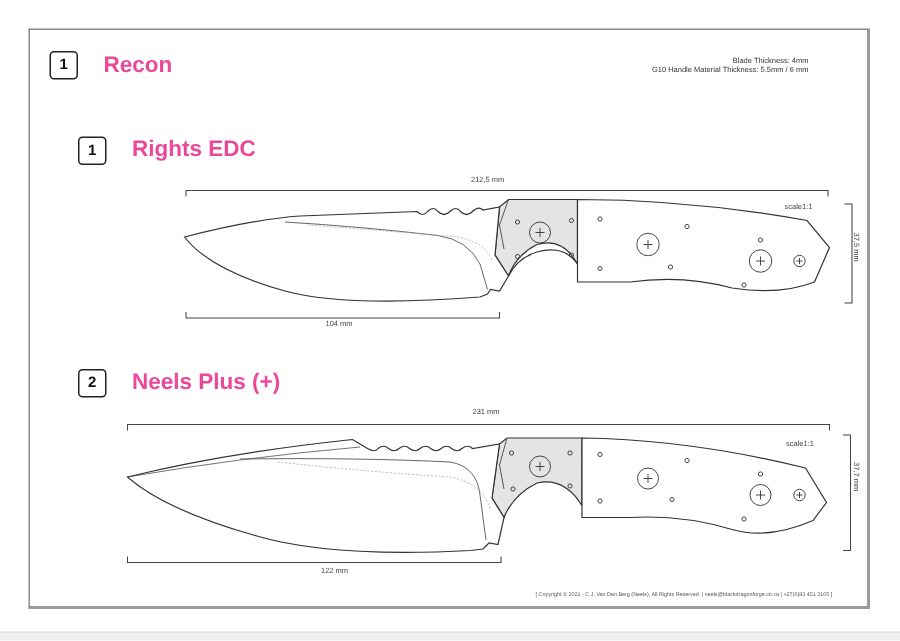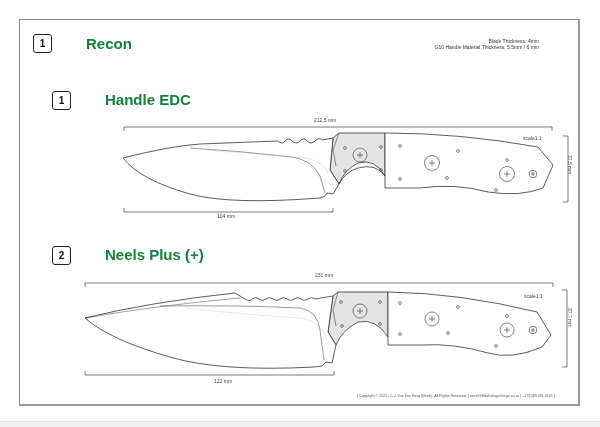--- a/index.html
+++ b/index.html
@@ -1,40 +1,40 @@
 <!DOCTYPE html>
 <html><head>
 <meta charset="utf-8">
 <style>
   html, body { margin: 0; padding: 0; background: #ffffff; }
   body { width: 600px; height: 427px; position: relative; overflow: hidden; font-family: "Liberation Sans", sans-serif; }
   .page { position: absolute; left: 19px; top: 19px; width: 561px; height: 387px; border: 1px solid #8a8a8a; border-right: 2px solid #9a9a9a; border-bottom: 2px solid #9a9a9a; background: #fff; box-sizing: border-box; }
   .bottom-strip { position: absolute; left: 0; top: 421px; width: 600px; height: 6px; background: #f0f0f0; border-top: 1px solid #e2e2e2; }
   .num-box { position: absolute; width: 19px; height: 19px; border: 1.6px solid #222; border-radius: 3px; font-size: 10px; font-weight: bold; color: #111; display: flex; align-items: center; justify-content: center; box-sizing: border-box; }
-  .title { position: absolute; font-weight: bold; color: #15803d; white-space: nowrap; margin-left: 17px; }
+  .title { position: absolute; font-weight: bold; color: #ec4899; white-space: nowrap; }
   .spec { position: absolute; right: 61px; font-size: 5px; color: #333; text-align: right; white-space: nowrap; }
   .dim { position: absolute; font-size: 5px; color: #444; white-space: nowrap; }
   .vdim { position: absolute; font-size: 5px; color: #444; white-space: nowrap; transform: rotate(90deg); transform-origin: left top; }
   .scale { position: absolute; font-size: 5px; color: #444; white-space: nowrap; }
   .footer { position: absolute; left: 357px; top: 394px; font-size: 3.6px; color: #555; white-space: nowrap; }
   svg { position: absolute; left: 0; top: 0; }
 </style>
 </head>
 <body>
 
 <div class="page"></div>
 <div class="bottom-strip"></div>
 
 <div class="num-box" style="left:33px;top:34px;">1</div>
 <div class="title" style="left:69px;top:35px;font-size:15px;">Recon</div>
 <div class="spec" style="top:38px;">Blade Thickness: 4mm</div>
 <div class="spec" style="top:44px;">G10 Handle Material Thickness: 5.5mm / 6 mm</div>
 
 <div class="num-box" style="left:52px;top:91px;">1</div>
-<div class="title" style="left:88px;top:91px;font-size:15px;">Handle EDC</div>
+<div class="title" style="left:88px;top:91px;font-size:15px;">Rights EDC</div>
 
 <div class="num-box" style="left:52px;top:246px;">2</div>
 <div class="title" style="left:88px;top:246px;font-size:15px;">Neels Plus (+)</div>
 
 <div class="dim" style="left:314px;top:117px;">212,5 mm</div>
 <div class="dim" style="left:217px;top:213px;">104 mm</div>
 <div class="vdim" style="left:573px;top:155px;">37,5 mm</div>
 <div class="scale" style="left:523px;top:135px;">scale1:1</div>
 
 <div class="dim" style="left:315px;top:272px;">231 mm</div>

